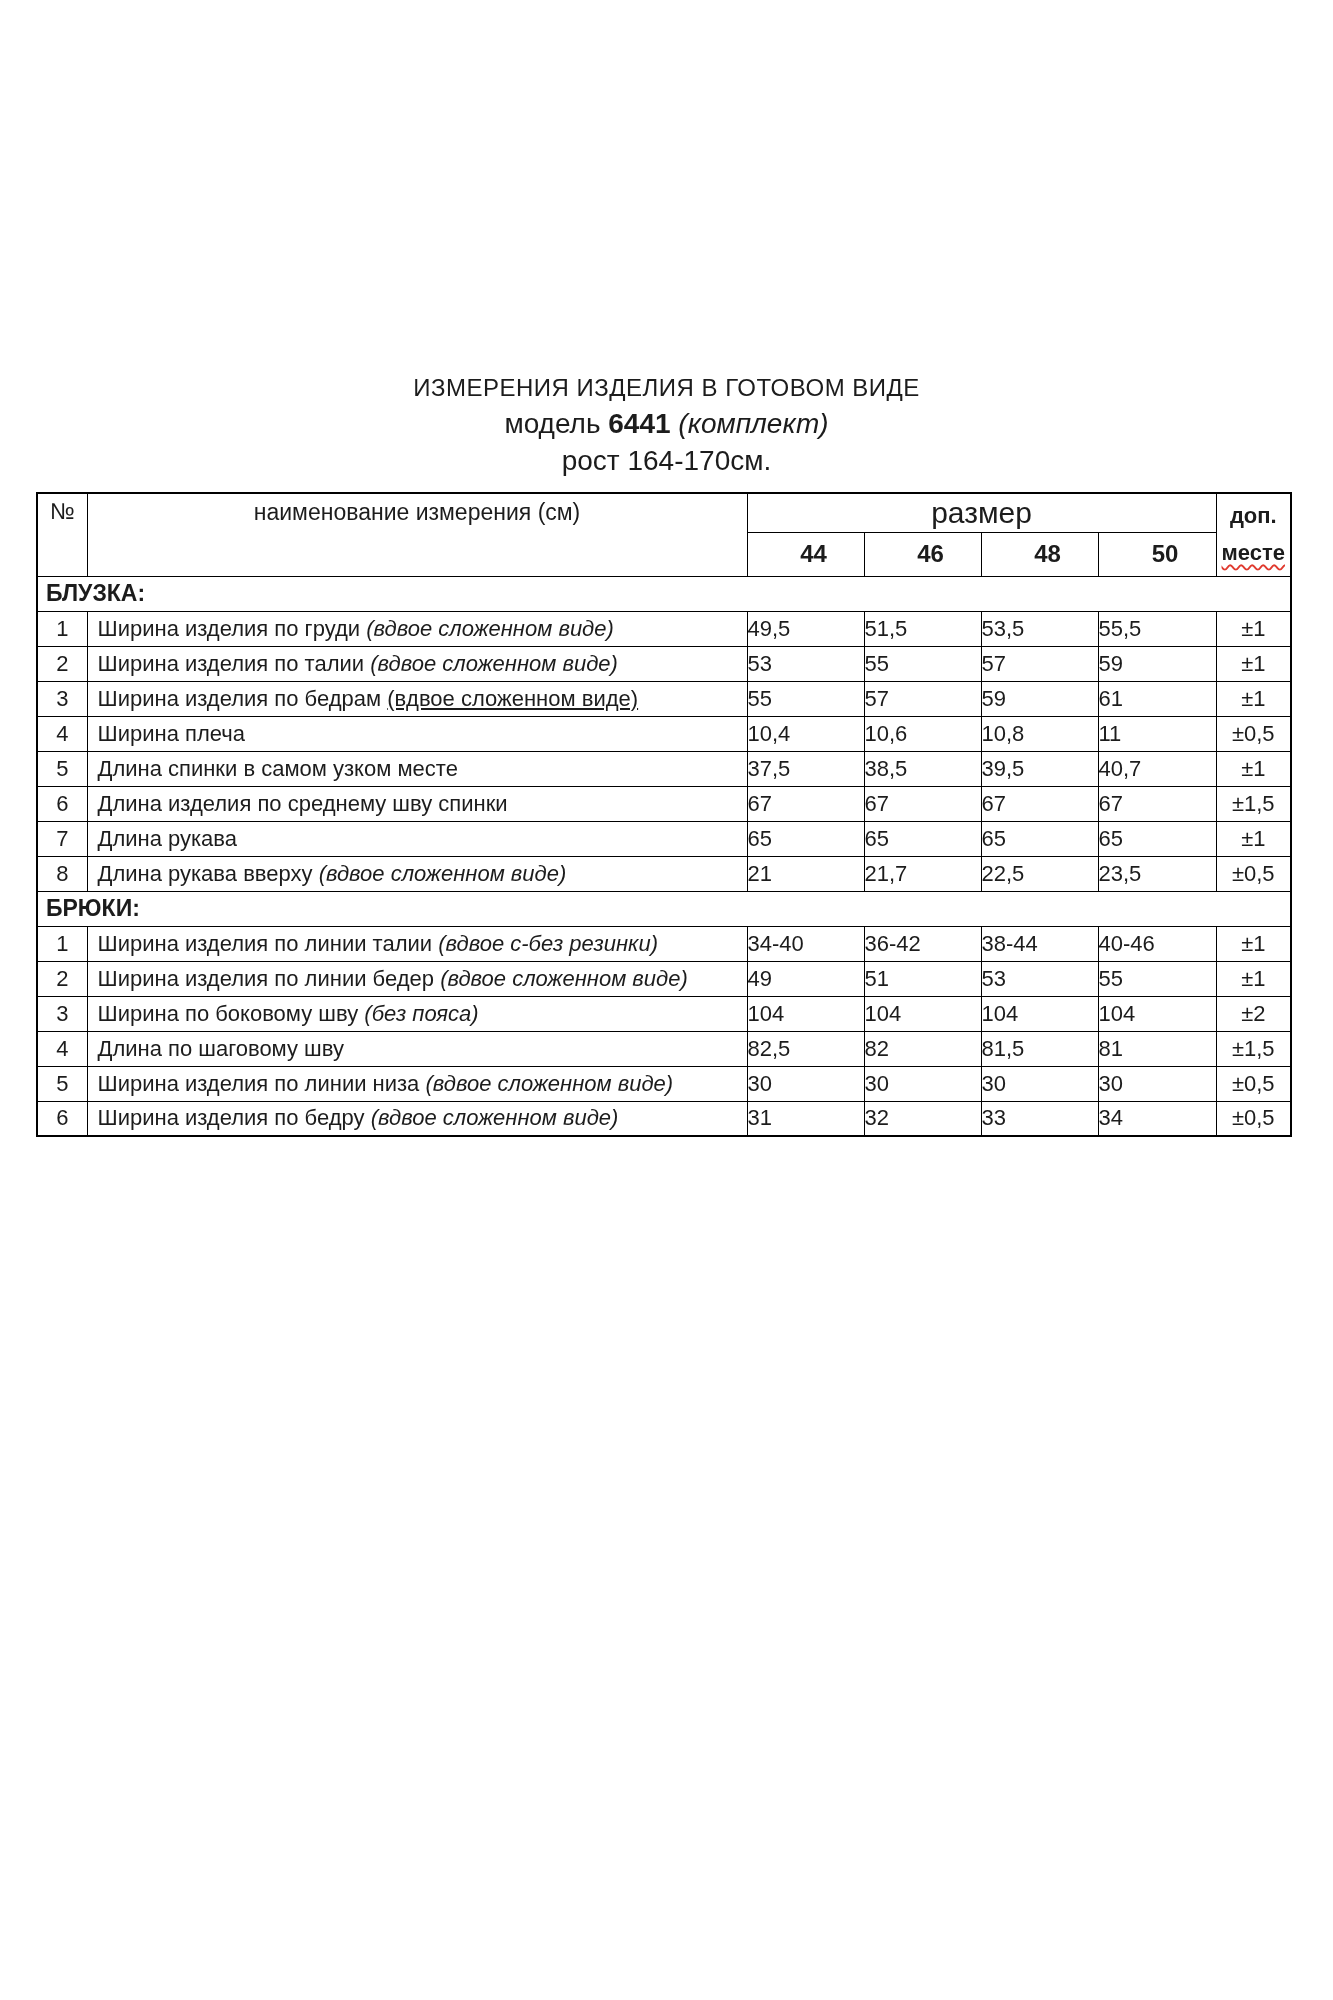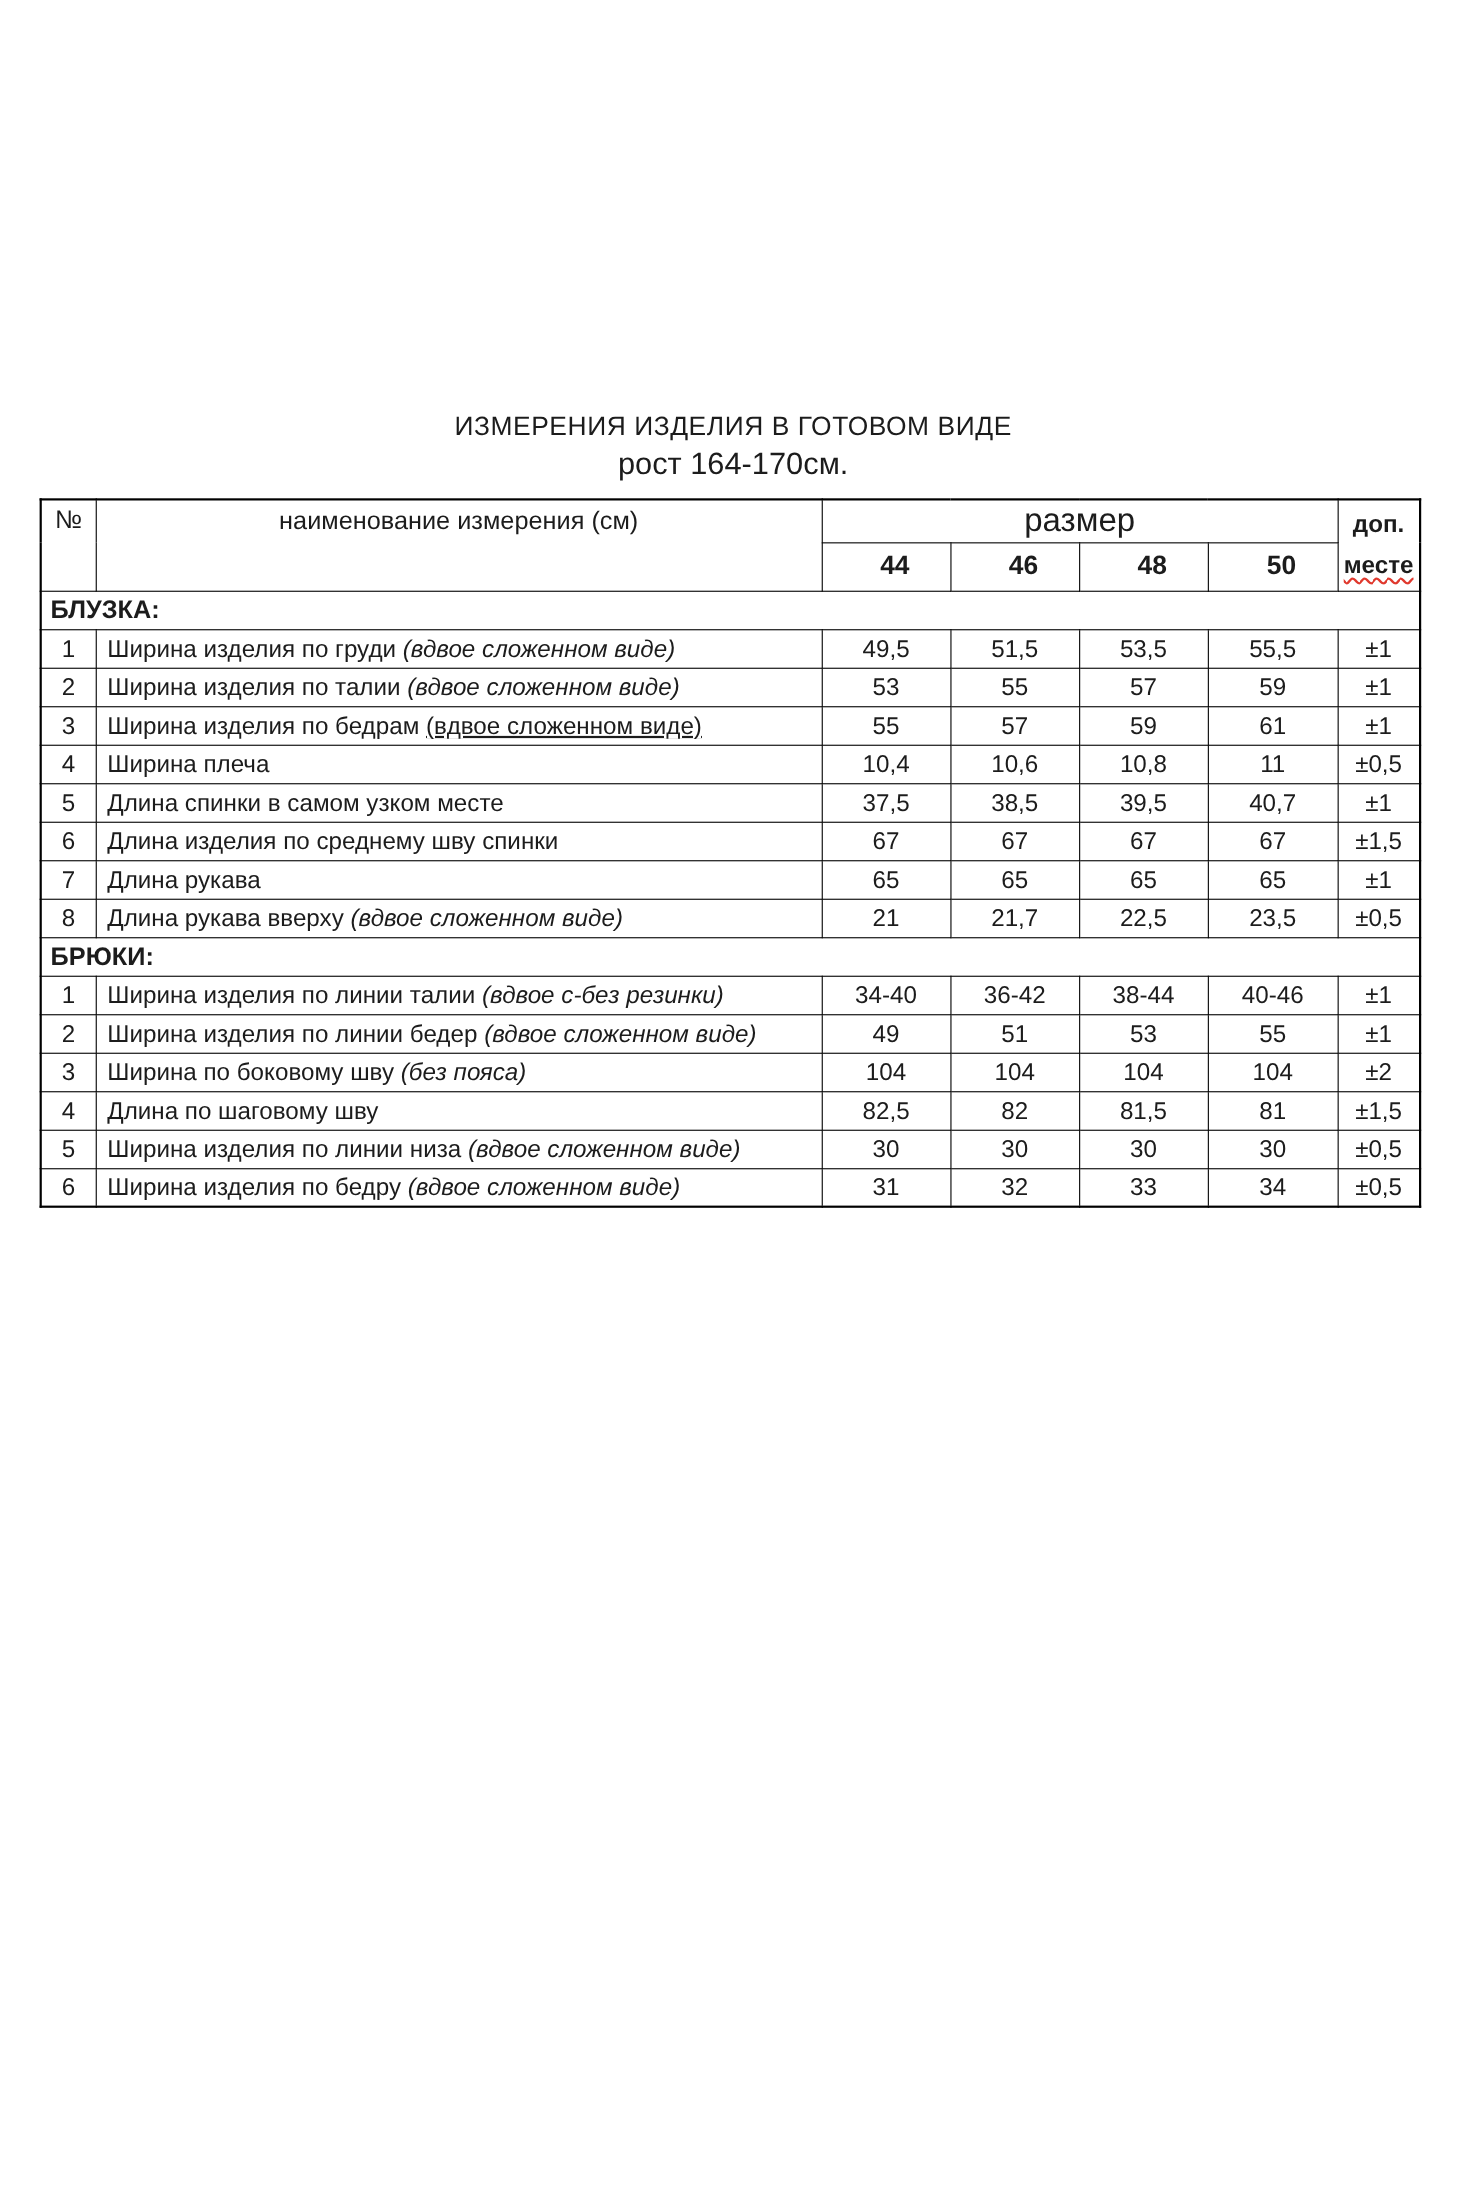--- a/index.html
+++ b/index.html
@@ -77,30 +77,31 @@
   .size-table tbody tr.section-row td {
     font-weight: bold;
     text-align: left;
     padding-left: 8px;
     font-size: 23px;
   }
   td.cell-num  { text-align: center; }
   td.cell-name { text-align: left; padding-left: 10px; }
   td.cell-name .note.italic    { font-style: italic; }
   td.cell-name .note.underline { text-decoration: underline; }
-  td.cell-val  { text-align: center; }
+  td.cell-val  { }
   td.cell-tol  { text-align: center; }
 </style>
 </head>
 <body>
 
 <div class="page">
 
   <div class="title-block">
     <div class="title-line1">ИЗМЕРЕНИЯ ИЗДЕЛИЯ В ГОТОВОМ ВИДЕ</div>
+    <div class="title-line2"><span>модель </span><span class="bold">6441</span><span class="italic"> (комплект)</span></div>
     <div class="title-line3">рост 164-170см.</div>
   </div>
 
   <table class="size-table">
     <colgroup>
       <col style="width:50px">
       <col style="width:660px">
       <col style="width:117px">
       <col style="width:117px">
       <col style="width:117px">

